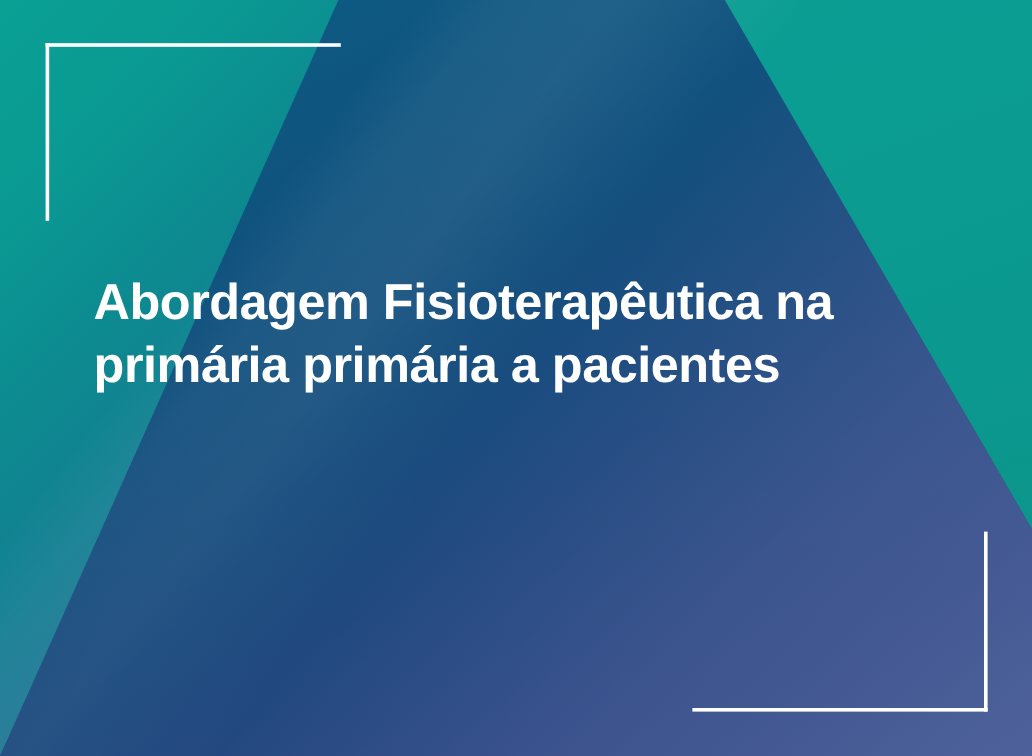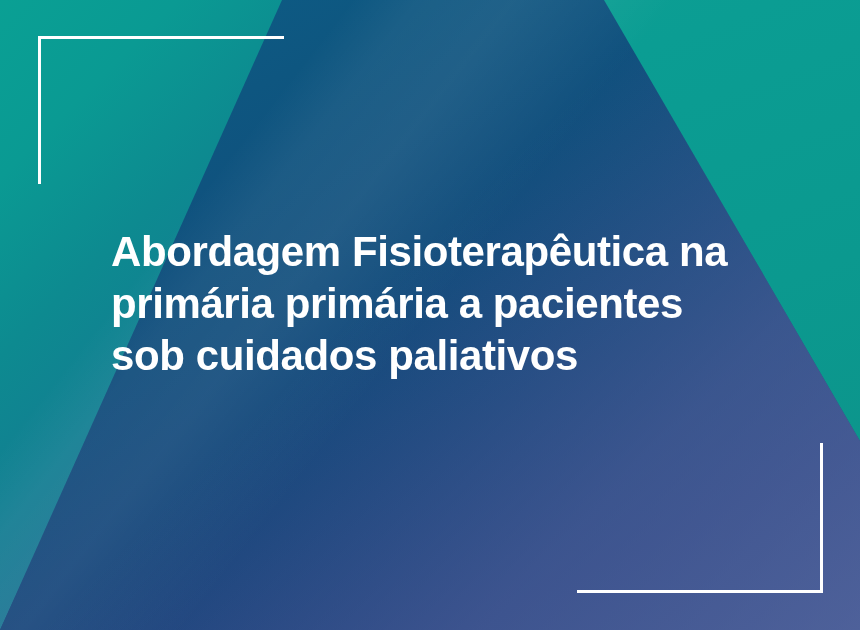--- a/index.html
+++ b/index.html
@@ -101,21 +101,20 @@
   #bracket-br { left: 577px; top: 443px; width: 246px; height: 150px; }
   #bracket-br .hline { left: 0; bottom: 0; width: 246px; height: 3px; }
   #bracket-br .vline { right: 0; top: 0; width: 3px; height: 150px; }
 
   
   #title-block {
     position: absolute;
     left: 78px;
     top: 226px;
     width: 720px;
-    margin-left: 33px;
   }
   #title-block .line {
     display: block;
     color: #ffffff;
     font-size: 42px;
     font-weight: 700;
     line-height: 52px;
     letter-spacing: -0.4px;
     white-space: nowrap;
   }
@@ -136,16 +135,15 @@
   </div>
 
   <div class="bracket" id="bracket-br">
     <span class="hline"></span>
     <span class="vline"></span>
   </div>
 
   <div id="title-block">
     <span class="line">Abordagem Fisioterapêutica na</span>
     <span class="line">primária primária a pacientes</span>
-    <span class="line">sob cuidados paliativos</span>
   </div>
 
 </div>
 
 </body></html>

